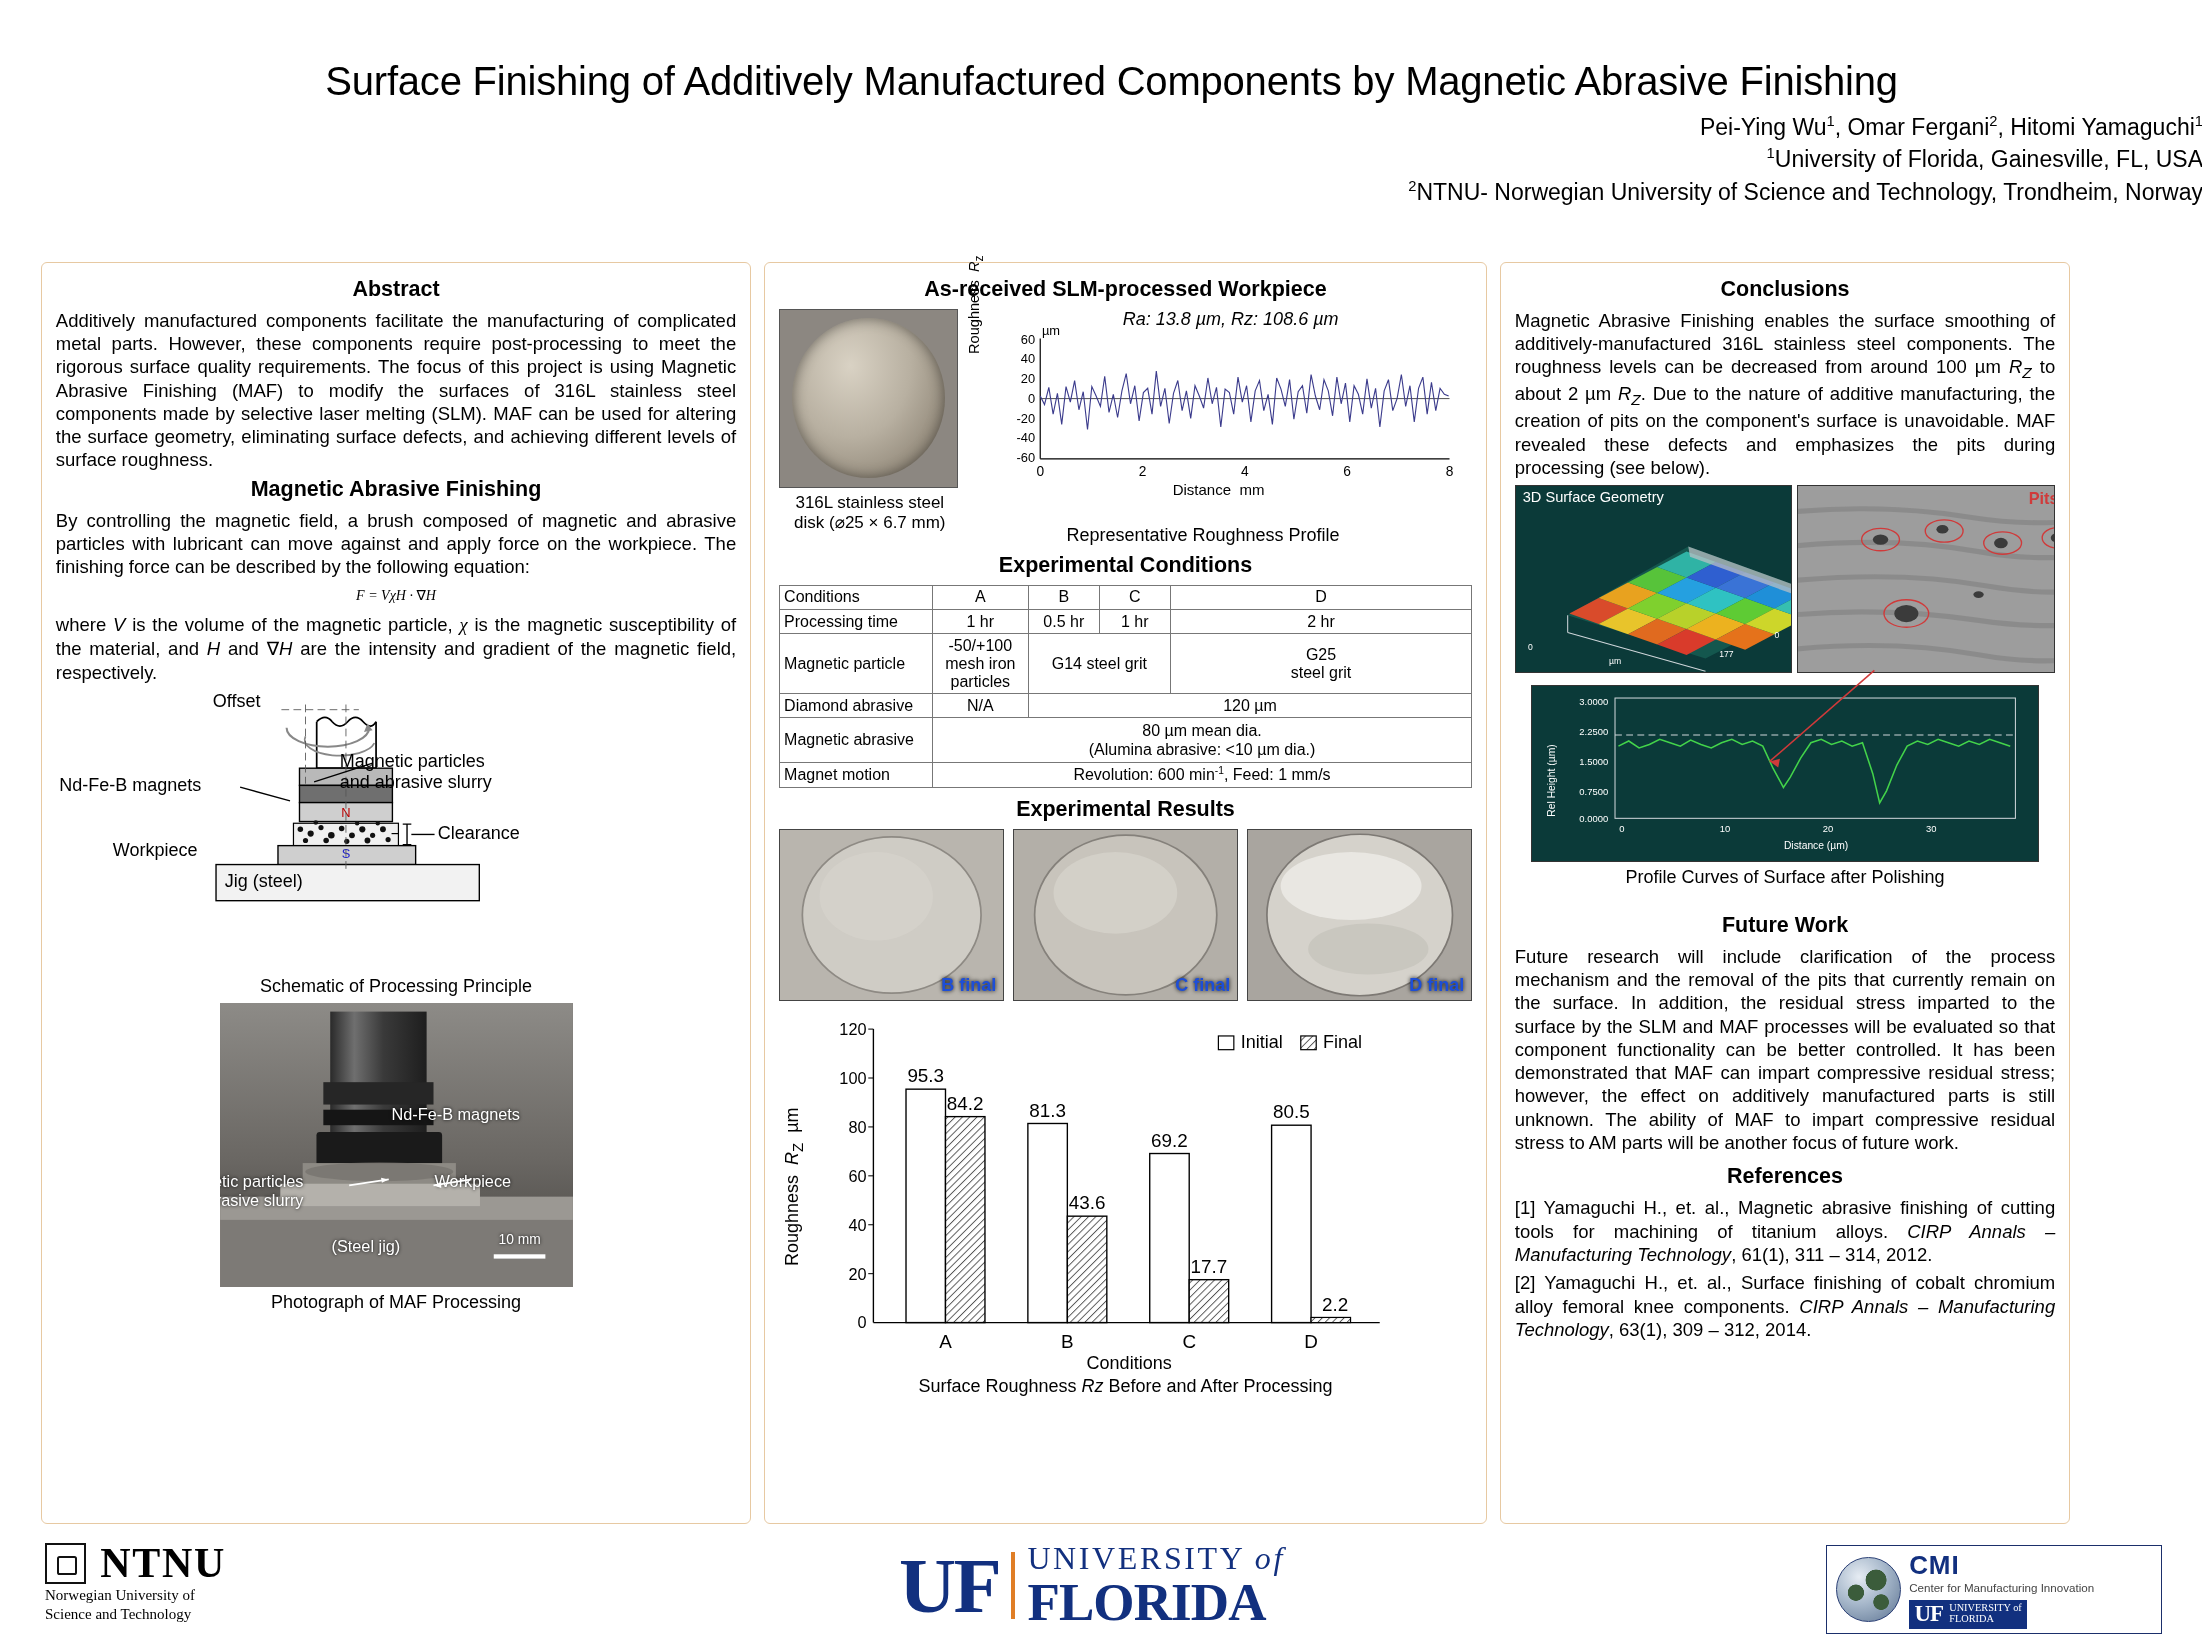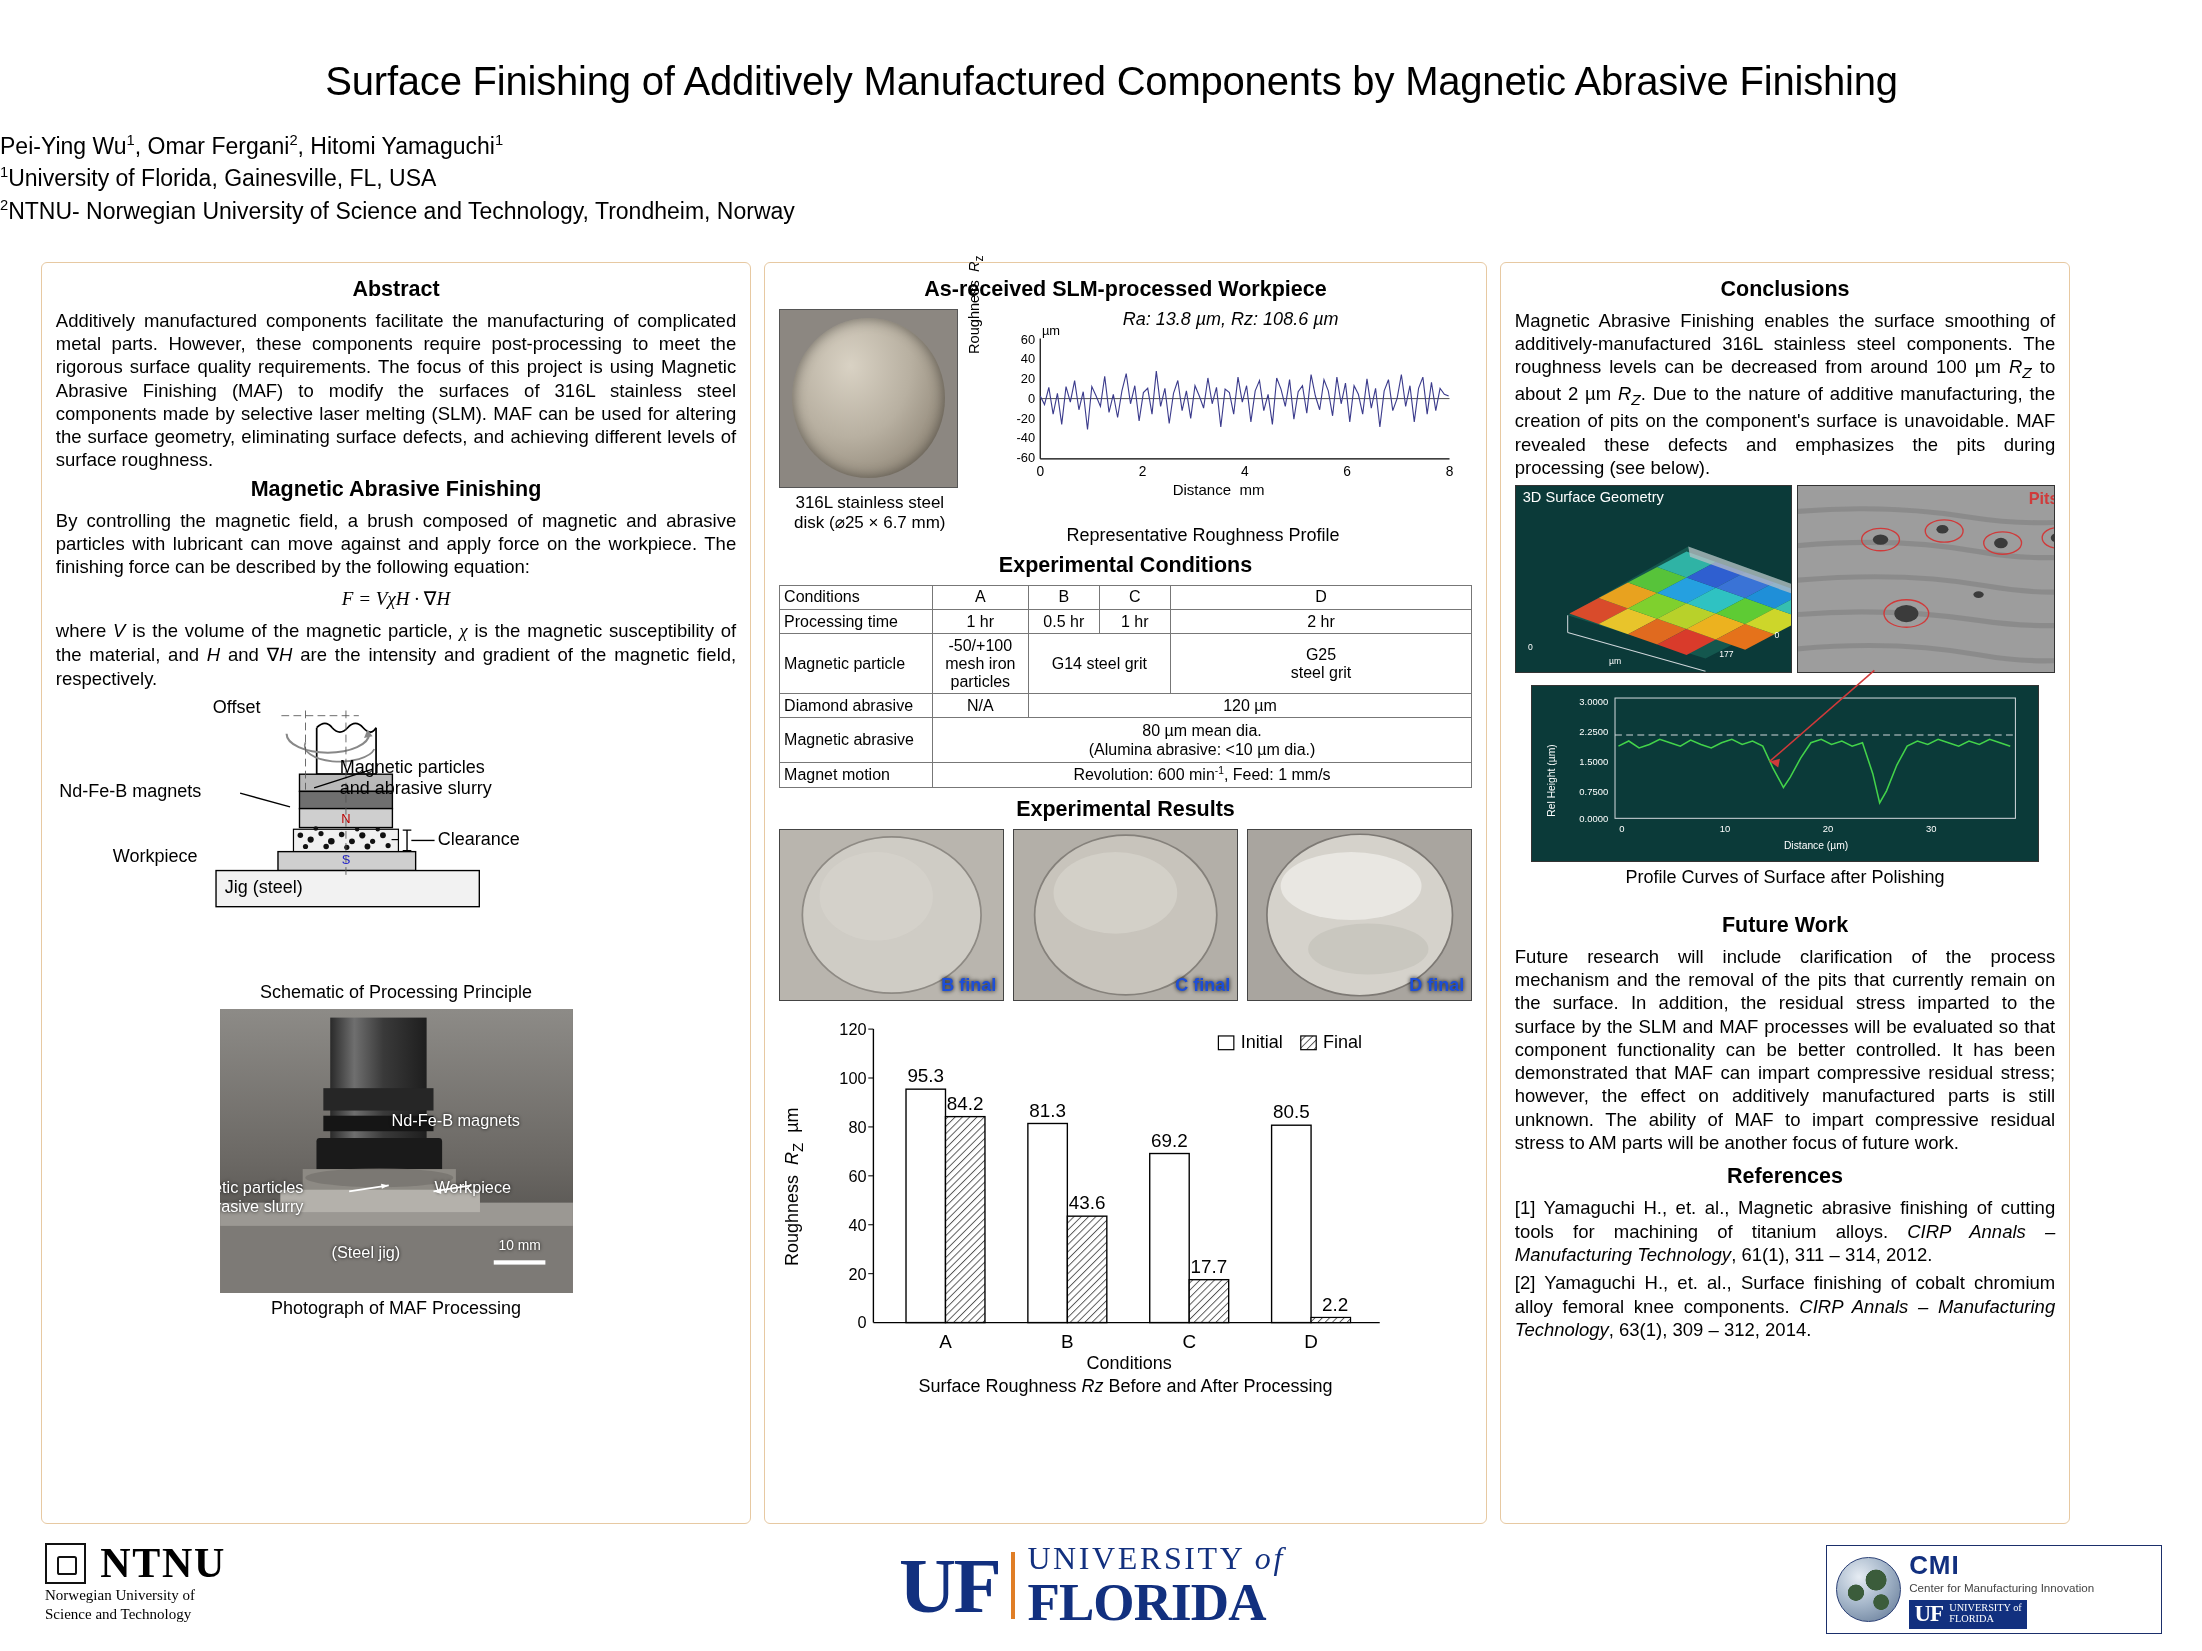--- a/index.html
+++ b/index.html
@@ -16,21 +16,21 @@
 
   
   .title {
     text-align:center;
     font-size:40px;
     font-weight:400;
     letter-spacing:-0.2px;
     margin-top:59px;
     padding-left:20px;
   }
-  .authors { text-align:left; font-size:23px; margin-top:26px; line-height:1.38; }
+  .authors { text-align:right; font-size:23px; margin-top:7px; line-height:1.38; }
   sup { font-size:0.64em; vertical-align:super; }
 
   
   .col {
     position:absolute;
     border:0.9px solid #e7c9a2;
     border-radius:6px;
     background:#fff;
     padding:8.6px 13.8px 10.3px 13.8px;
   }
@@ -48,21 +48,21 @@
   p.body {
     font-size:18.5px;
     line-height:1.26;
     text-align:justify;
     margin:0 0 5.2px 0;
   }
 
   
   .eq {
     text-align:center;
-    font-size:19px;
+    font-size:14px;
     font-style:italic;
     font-family:"Liberation Serif", serif;
     margin:8.6px 0 8.6px 0;
   }
   .eq .nabla { font-style:normal; }
 
   
   .schematic { position:relative; width:100%; height:284px; margin-top:3.4px; }
   .schem-caption { text-align:center; font-size:18px; margin-top:3.4px; }
 

